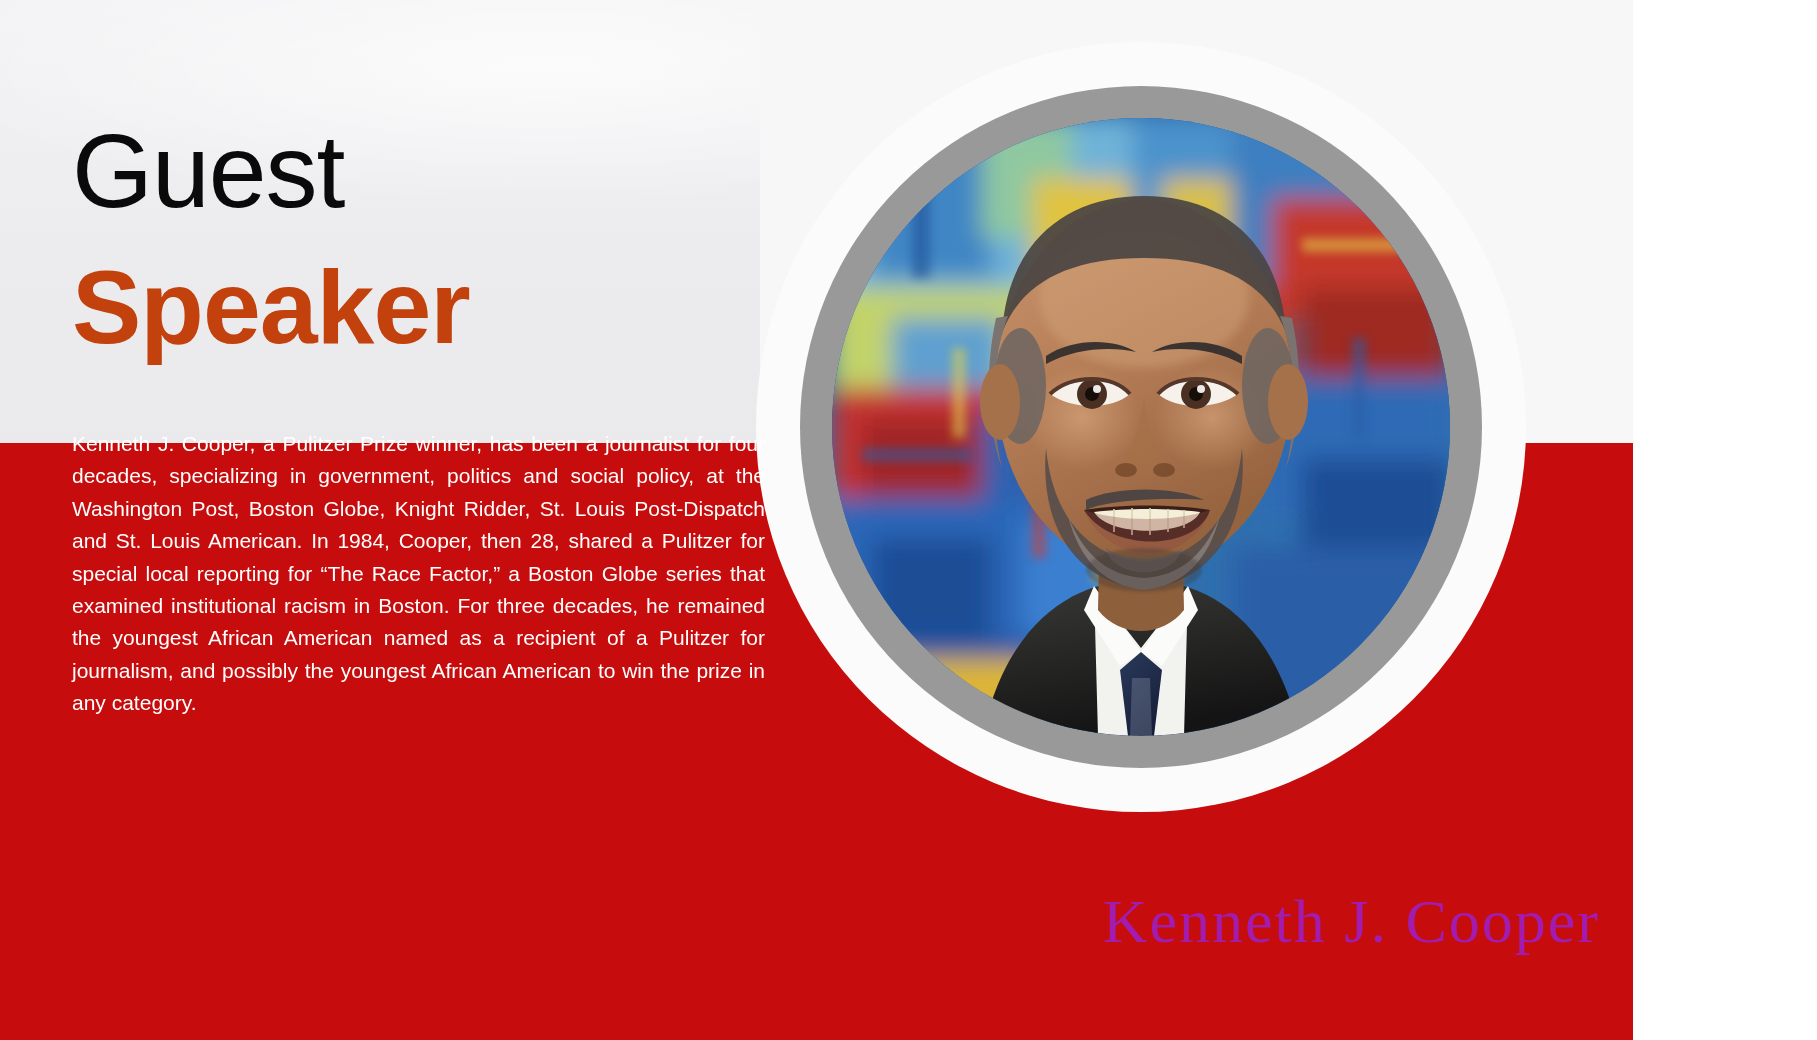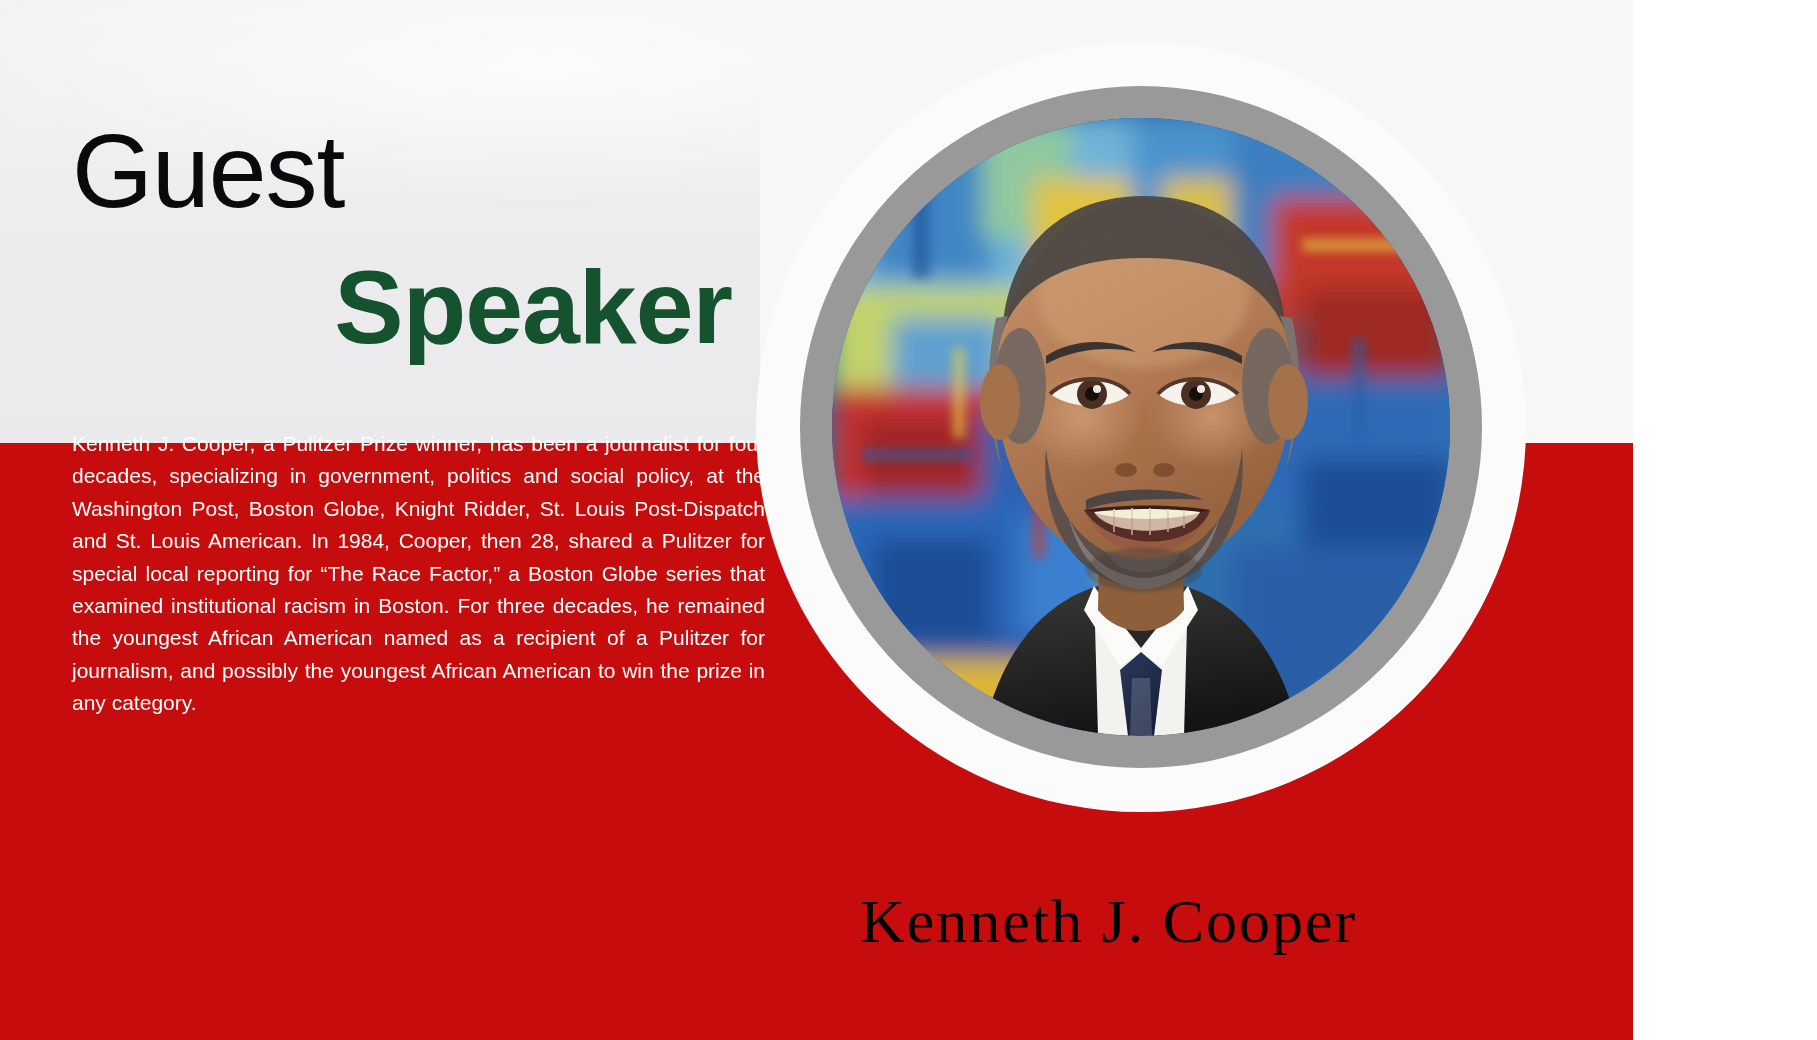--- a/index.html
+++ b/index.html
@@ -66,22 +66,21 @@
     color: #0a0a0a;
     text-align: left;
   }
   .headline .line2 {
     display: block;
     font-family: "Liberation Sans", sans-serif;
     font-weight: 700;
     font-size: 104px;
     line-height: 1.02;
     letter-spacing: -1px;
-    color: #14532d;
-    text-align: right;
+    color: #c2410c;
     margin-top: 30px;
   }
 
   
   .bio {
     position: absolute;
     left: 72px;
     top: 428px;
     width: 693px;
     color: #ffffff;
@@ -132,22 +131,22 @@
     background: #2a5e9e;
   }
   .photo-disc svg { display: block; width: 618px; height: 618px; }
 
   
   .caption-name {
     position: absolute;
     left: 860px;
     top: 890px;
     width: 740px;
-    text-align: left;
-    color: #000000;
+    text-align: right;
+    color: #a21caf;
     font-family: "Liberation Serif", serif;
     font-size: 62px;
     line-height: 1;
     letter-spacing: 2px;
     z-index: 7;
     white-space: nowrap;
   }
 </style>
 </head>
 <body>

